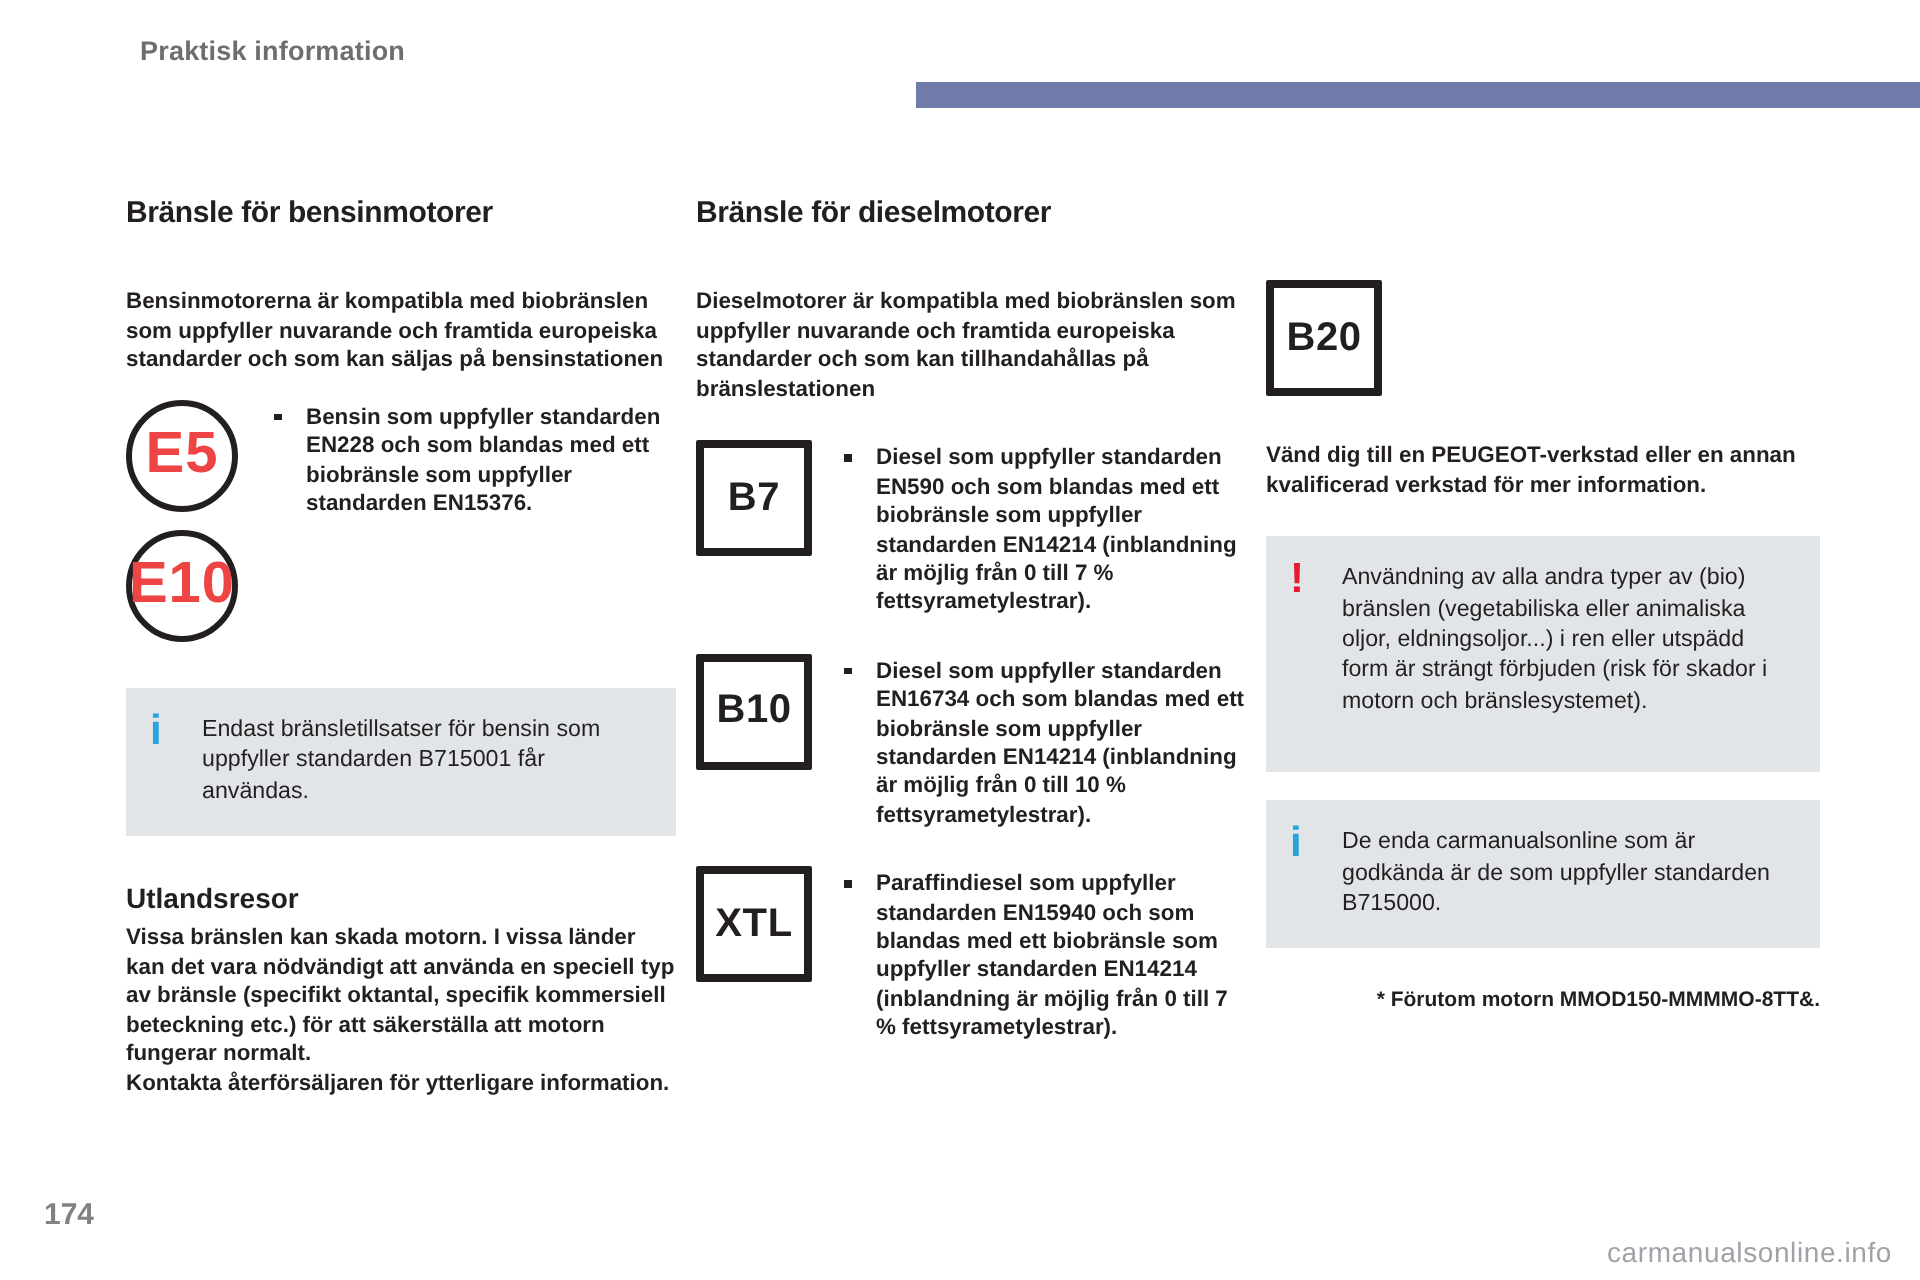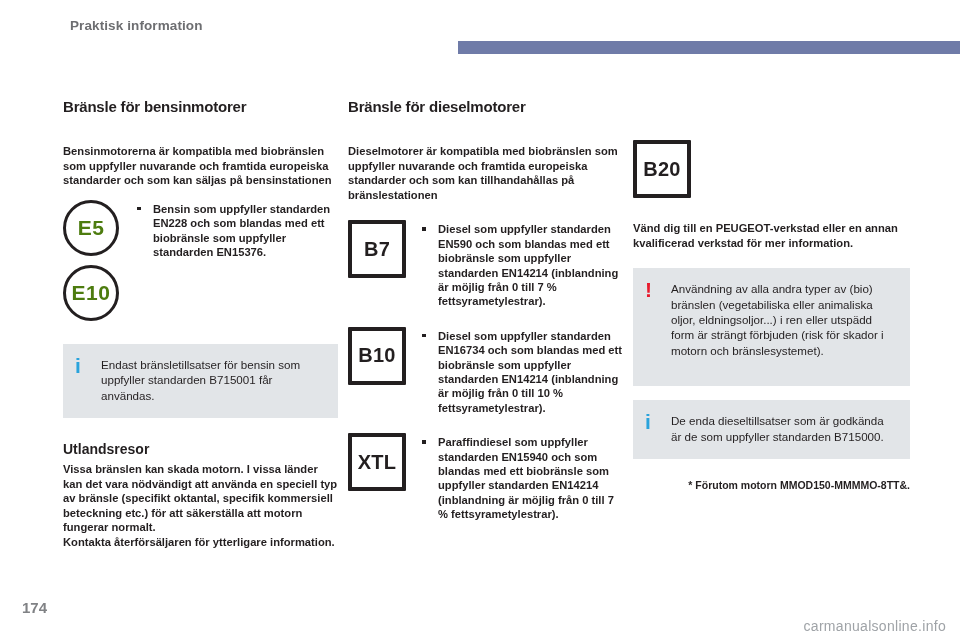--- a/index.html
+++ b/index.html
@@ -91,23 +91,23 @@
   .badge-circle {
     width: 56px;
     height: 56px;
     border-radius: 50%;
     background: #ffffff;
     border: 3.5px solid #231f20;
     box-sizing: border-box;
     display: flex;
     align-items: center;
     justify-content: center;
-    font-size: 21px;
-    font-weight: bold;
-    color: #4d7c0f;
+    font-size: 29px;
+    font-weight: bold;
+    color: #ef4444;
     letter-spacing: 0.5px;
     margin-bottom: 9px;
   }
   .badge-square {
     width: 58px;
     height: 58px;
     border-radius: 1px;
     background: #ffffff;
     border: 4px solid #231f20;
     box-sizing: border-box;
@@ -270,21 +270,21 @@
 
   <p class="body-text" style="margin-bottom:18px;">Vänd dig till en PEUGEOT-verkstad eller en annan kvalificerad verkstad för mer information.</p>
 
   <div class="notice" style="margin-bottom:14px; min-height:118px;">
     <div class="notice-icon warn">!</div>
     <div class="notice-body">Användning av alla andra typer av (bio) bränslen (vegetabiliska eller animaliska oljor, eldningsoljor...) i ren eller utspädd form är strängt förbjuden (risk för skador i motorn och bränslesystemet).</div>
   </div>
 
   <div class="notice">
     <div class="notice-icon info">i</div>
-    <div class="notice-body">De enda dieseltillsatser som är godkända är de som uppfyller standarden B715000.</div>
+    <div class="notice-body">De enda carmanualsonline som är godkända är de som uppfyller standarden B715000.</div>
   </div>
 
   <div class="footnote">* Förutom motorn MMOD150-MMMMO-8TT&amp;.</div>
 </div>
 
 <div class="page-number">174</div>
 
 <div class="watermark">carmanualsonline.info</div>
 
 </body></html>

